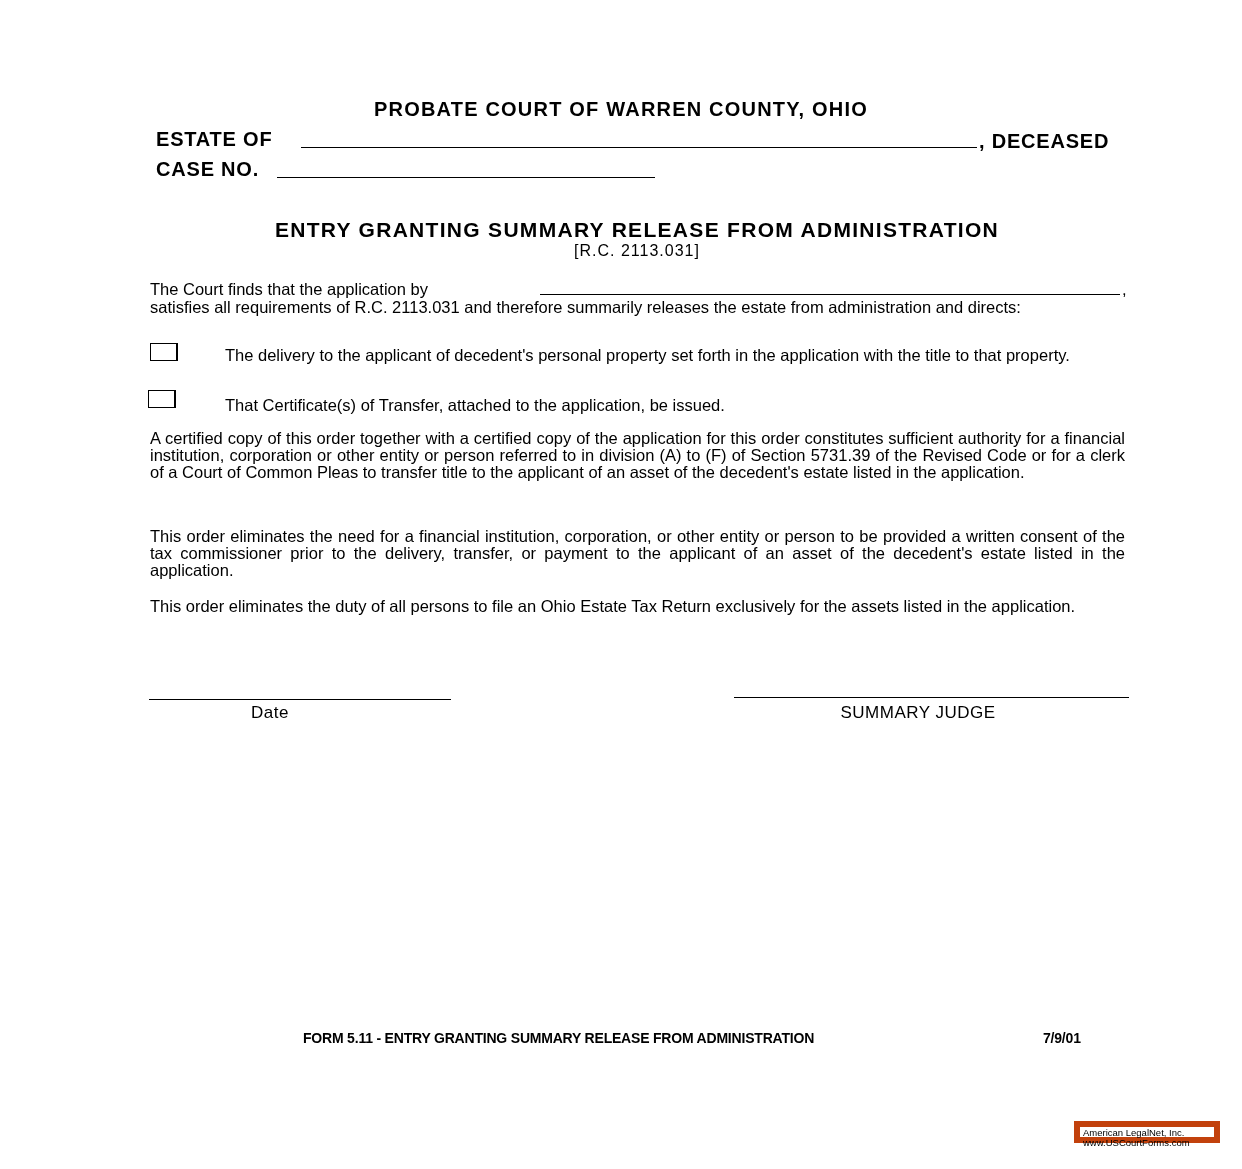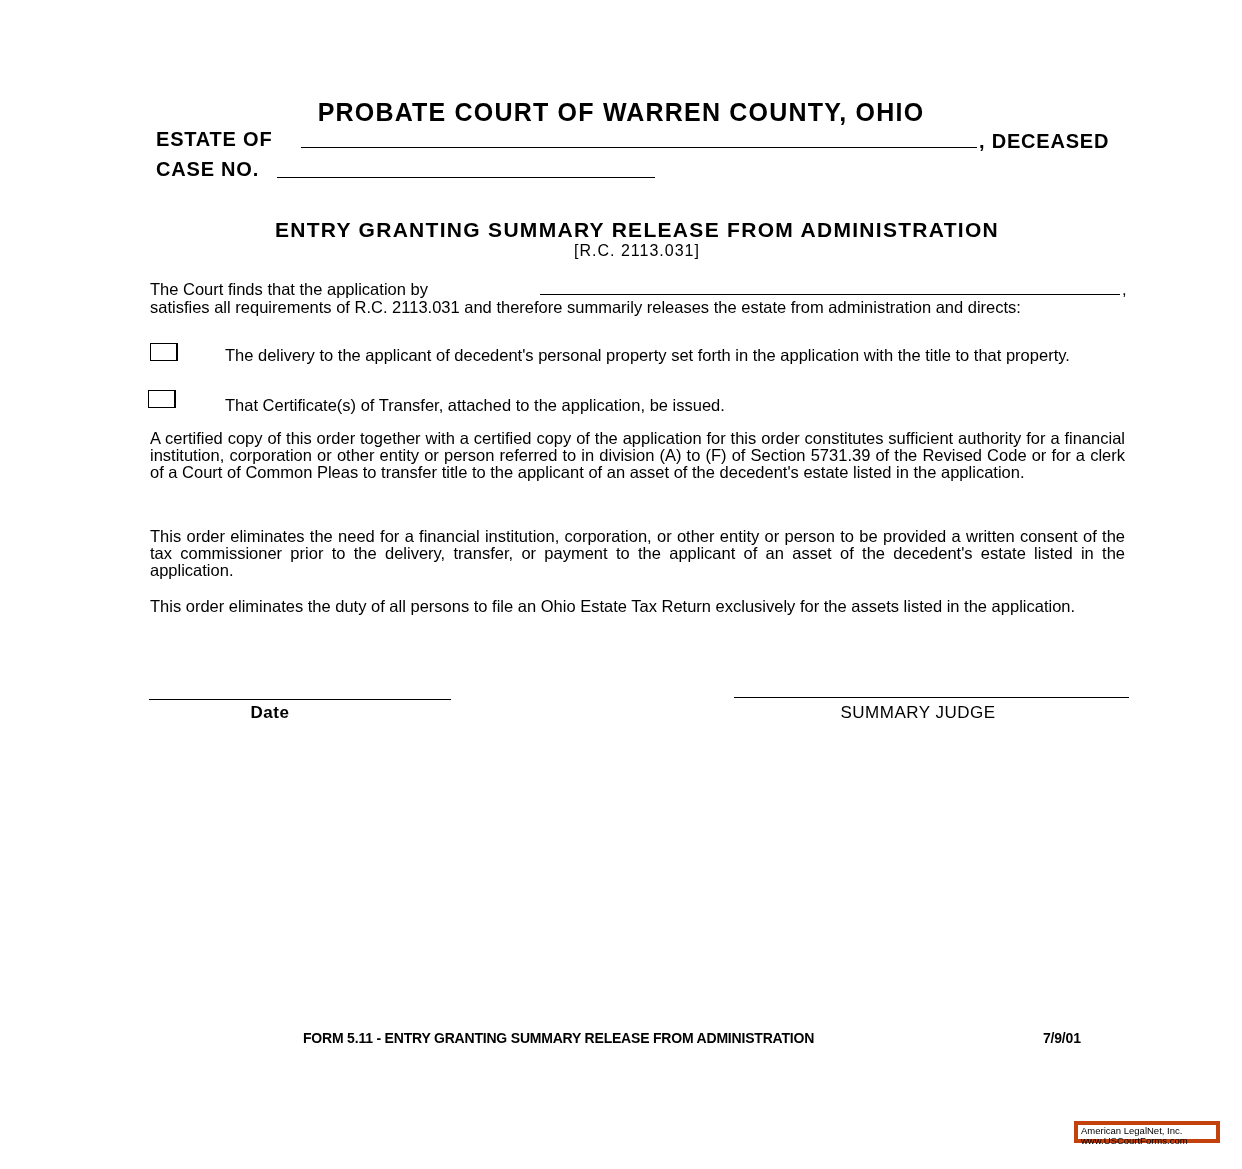--- a/index.html
+++ b/index.html
@@ -1,30 +1,30 @@
 <!DOCTYPE html>
 <html><head>
 <meta charset="utf-8">
 <style>
   html, body { margin: 0; padding: 0; background: #ffffff; }
   body { width: 1242px; height: 1169px; position: relative; overflow: hidden;
          font-family: "Liberation Sans", sans-serif; color: #000; }
   .abs { position: absolute; }
-  .court { left: 0; width: 1242px; top: 98px; text-align: center; font-weight: bold; font-size: 25px; letter-spacing: 1.2px; }
+  .court { left: 0; width: 1242px; top: 98px; text-align: center; font-weight: bold; font-size: 20px; letter-spacing: 1.2px; }
   .hdr-row { font-weight: bold; font-size: 20px; letter-spacing: 0.8px; }
   .line { position: absolute; border-bottom: 1.5px solid #000; }
   .title { left: 0; width: 1274px; top: 218px; text-align: center; font-weight: bold; font-size: 21px; letter-spacing: 1.3px; }
   .subtitle { left: 0; width: 1274px; top: 242px; text-align: center; font-size: 16px; letter-spacing: 1px; }
   .para { left: 150px; width: 975px; font-size: 16.5px; line-height: 17px; text-align: justify; text-align-last: left; }
   .para-j { text-align-last: auto; }
   .checkbox { position: absolute; width: 28px; height: 18px; border: 1px solid #000; border-right-width: 2px; box-sizing: border-box; background: #fff; cursor: pointer; }
   .cb-text { font-size: 16.5px; line-height: 17px; }
   .sig-label { font-size: 17px; letter-spacing: 0.5px; text-align: center; }
   .footer { font-size: 14px; font-weight: bold; letter-spacing: -0.2px; }
-  .badge { left: 1074px; top: 1121px; width: 146px; height: 22px; border: 4px solid #c2410c; font-size: 9.5px; line-height: 10px; padding: 1px 3px; box-sizing: border-box; }
+  .badge { left: 1074px; top: 1121px; width: 146px; height: 22px; border: 6px solid #c2410c; font-size: 9.5px; line-height: 10px; padding: 1px 3px; box-sizing: border-box; }
 </style>
 </head>
 <body>
 
 <div class="abs court">PROBATE COURT OF WARREN COUNTY,  OHIO</div>
 
 <div class="abs hdr-row" style="left:156px; top:128px;">ESTATE OF</div>
 <div class="line" style="left:301px; top:131px; width:676px; height:16px;"><span></span></div>
 <div class="abs hdr-row" style="left:979px; top:130px;">, DECEASED</div>
 
@@ -43,21 +43,21 @@
 <div class="abs cb-text para-j" style="left:225px; top:347px; width:896px; text-align:justify;">The delivery to the applicant of decedent's personal property set forth in the application with the title to that property.</div>
 
 <div class="checkbox" style="left:148px; top:390px;"></div>
 <div class="abs cb-text" style="left:225px; top:397px; width:896px;">That Certificate(s) of Transfer, attached to the application, be issued.</div>
 
 <div class="abs para" style="top:430px;">A certified copy of this order together with a certified copy of the application for this order constitutes sufficient authority for a financial institution, corporation or other entity or person referred to in division (A) to (F) of Section 5731.39 of the Revised Code or for a clerk of a Court of Common Pleas to transfer title to the applicant of an asset of the decedent's estate listed in the application.</div>
 <div class="abs para" style="top:528px;">This order eliminates the need for a financial institution, corporation, or other entity or person to be provided a written consent of the tax commissioner prior to the delivery, transfer, or payment to the applicant of an asset of the decedent's estate listed in the application.</div>
 <div class="abs para" style="top:598px;">This order eliminates the duty of all persons to file an Ohio Estate Tax Return exclusively for the assets listed in the application.</div>
 
 <div class="line" style="left:149px; top:690px; width:302px; height:9px;"></div>
-<div class="abs sig-label" style="left:149px; top:703px; width:242px;font-weight:bold;">Date</div>
+<div class="abs sig-label" style="left:149px; top:703px; width:242px;">Date</div>
 <div class="line" style="left:734px; top:688px; width:395px; height:9px;"></div>
 <div class="abs sig-label" style="left:734px; top:703px; width:368px;">SUMMARY JUDGE</div>
 
 <div class="abs footer" style="left:303px; top:1030px;">FORM 5.11 - ENTRY GRANTING SUMMARY RELEASE FROM ADMINISTRATION</div>
 <div class="abs footer" style="left:1043px; top:1030px;">7/9/01</div>
 
 <div class="abs badge">
   <div>American LegalNet, Inc.</div>
   <div>www.USCourtForms.com</div>
 </div>

